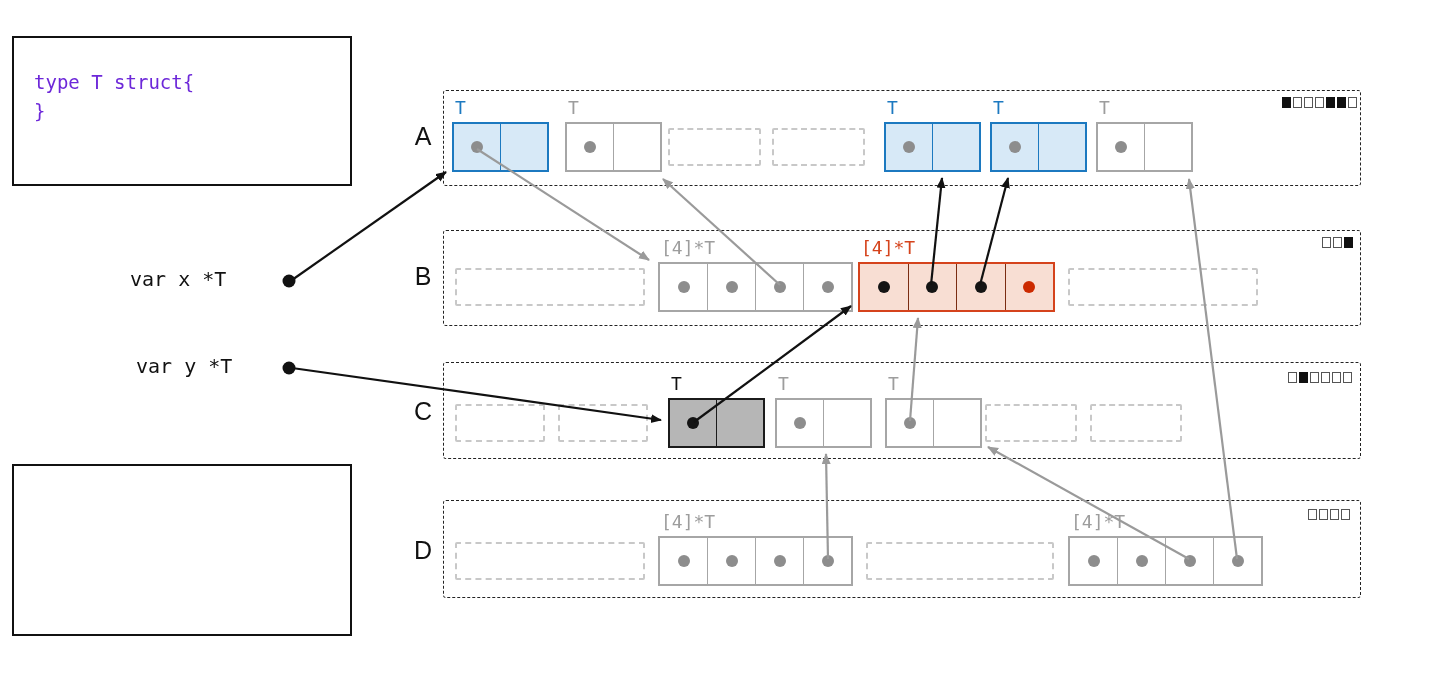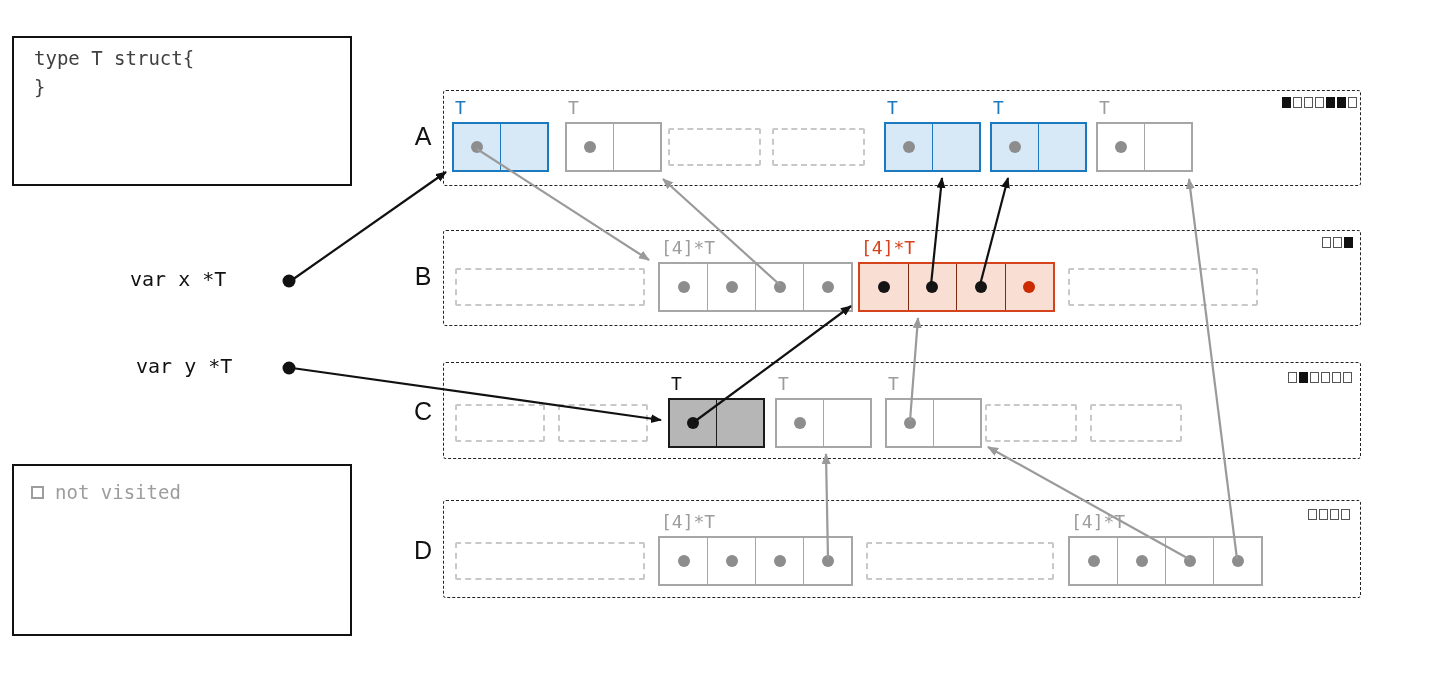--- a/index.html
+++ b/index.html
@@ -2,21 +2,21 @@
 <html style="--blue: #1c79c0; --blue-fill: #d7e9f7; --red: #d5431c; --red-fill: #f8ded3; --gray: #9d9d9d; --dark: #1b1b1b; --visited-fill: #b6b6b6; --dot-gray: #8d8d8d; --dot-black: #141414; --dot-red: #cc2a00;"><head>
 <meta charset="utf-8">
 <style>
   * { margin:0; padding:0; box-sizing:border-box; }
   body { background:#fff; font-family:"DejaVu Sans Mono", monospace; }
   .stage { position:relative; width:1440px; height:675px; background:#fff; overflow:hidden; }
   .abs { position:absolute; }
 
   
   .code-box { left:12px; top:36px; width:340px; height:150px; border:2px solid #111;
-              padding:6px 20px; font-size:19px; line-height:29px; color:#404040; }
+              padding:30px 20px; font-size:19px; line-height:29px; color:#6d28d9; }
   .code-line { white-space:pre; }
   .var-label { font-size:20px; color:#111; white-space:pre; }
 
   .legend-box { left:12px; top:464px; width:340px; height:172px; border:2px solid #111;
                 padding:15px 17px; display:flex; flex-direction:column; justify-content:space-between; }
   .legend-item { display:flex; align-items:center; gap:11px; font-size:19px; }
   .lg-sq { width:13px; height:13px; border:2.5px solid #999; background:#fff; flex:none; }
   .sq-work-list { border-color:var(--blue,#1c79c0); }
   .sq-active { border-color:var(--red,#d5431c); }
   .sq-visited { border-color:var(--dark,#1b1b1b); background:var(--visited-fill,#b6b6b6); }
@@ -62,24 +62,20 @@
 
   <div class="abs code-box">
     <div class="code-line">type T struct{</div>
     <div class="code-line">}</div>
   </div>
 
   <div class="abs var-label" style="left:130px;top:267px">var x *T</div>
   <div class="abs var-label" style="left:136px;top:354px">var y *T</div>
 
   <div class="abs legend-box">
-    <div class="legend-item">
-      <span class="lg-sq sq-not-visited"></span>
-      <span class="tl-not-visited">not visited</span>
-    </div>
   </div>
 
   <div class="abs row" style="left:443px;top:90px;width:918px;height:96px"></div>
   <div class="abs row" style="left:443px;top:230px;width:918px;height:96px"></div>
   <div class="abs row" style="left:443px;top:362px;width:918px;height:97px"></div>
   <div class="abs row" style="left:443px;top:500px;width:918px;height:98px"></div>
 
   <div class="abs row-label" style="left:410px;top:122px">A</div>
   <div class="abs row-label" style="left:410px;top:262px">B</div>
   <div class="abs row-label" style="left:410px;top:397px">C</div>

